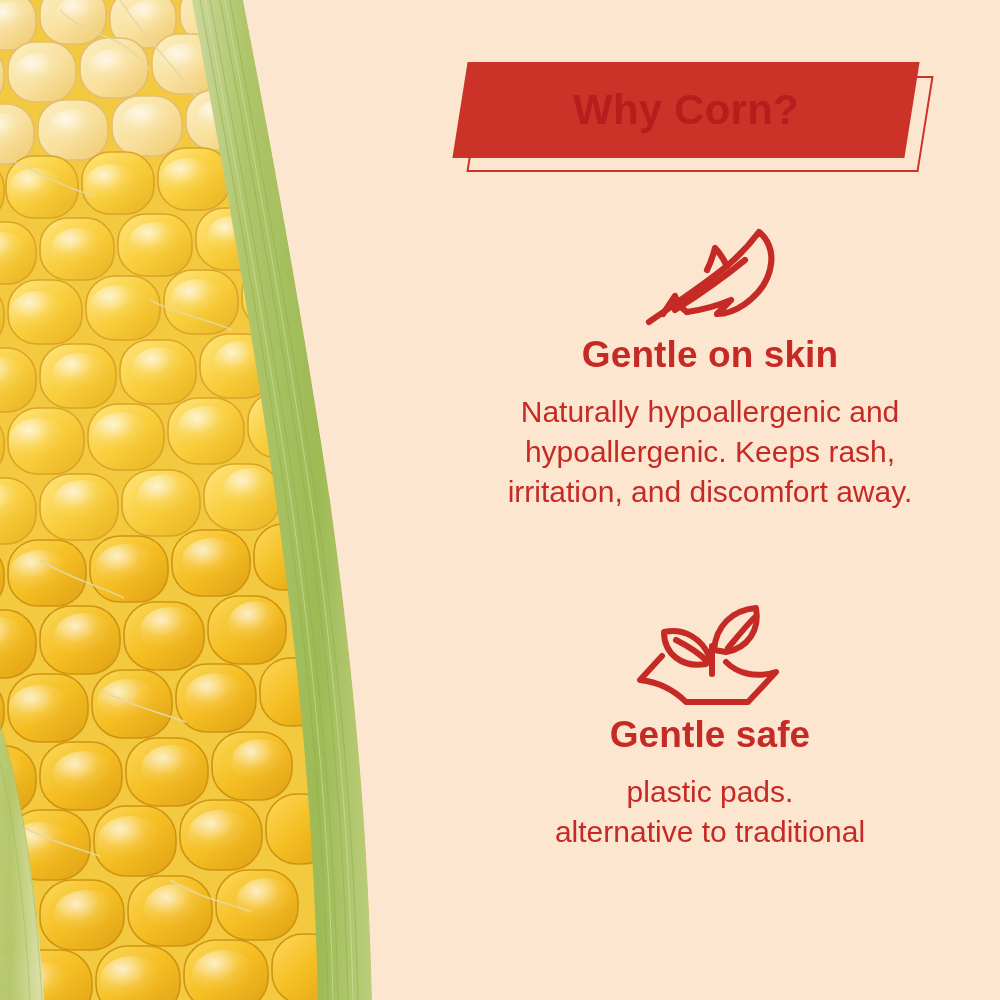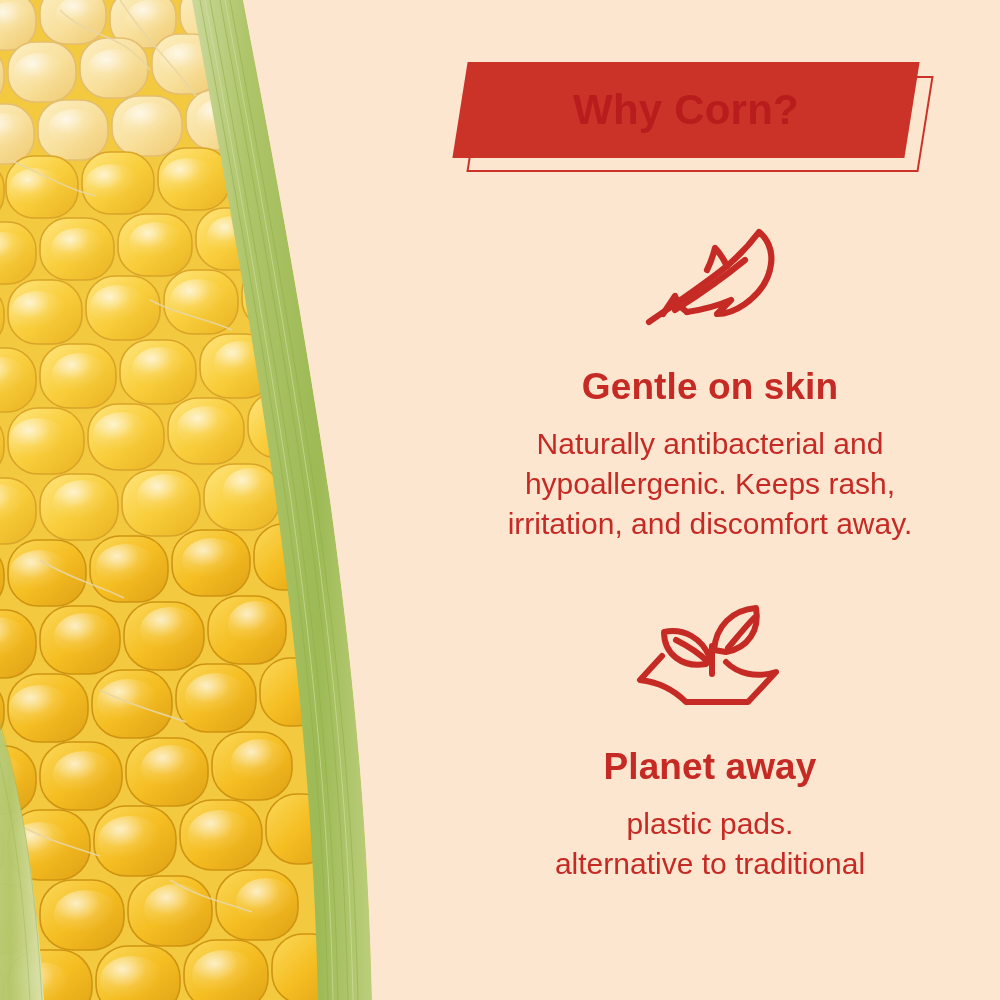--- a/index.html
+++ b/index.html
@@ -83,21 +83,21 @@
   #feature-gentle { top: 222px; }
   #feature-planet { top: 602px; }
 
   .feature-icon {
     height: 112px;
     display: flex;
     align-items: center;
     justify-content: center;
   }
   .feature-heading {
-    margin-top: 32px;
+    margin-top: 0;
     color: #C62A24;
     font-size: 37px;
     font-weight: bold;
     letter-spacing: 0.1px;
   }
   .feature-body {
     margin-top: 16px;
     color: #C62A24;
     font-size: 30px;
     font-weight: normal;
@@ -377,21 +377,21 @@
           <path d="M 92 44 C 88 36 84 30 80 26 C 78 34 76 40 72 48"></path>
 
           <path d="M 52 90 C 46 86 42 80 40 74 C 36 80 32 86 28 92"></path>
 
           <path d="M 40 88 C 62 74 88 56 110 38"></path>
         </g>
       </svg>
     </div>
     <div class="feature-heading">Gentle on skin</div>
     <div class="feature-body">
-      <span class="line">Naturally antibacterial and</span>
+      <span class="line">Naturally hypoallergenic and</span>
       <span class="line">hypoallergenic. Keeps rash,</span>
       <span class="line">irritation, and discomfort away.</span>
     </div>
   </div>
 
   <div class="feature" id="feature-planet">
     <div class="feature-icon">
       <svg width="156" height="112" viewBox="0 0 156 112" xmlns="http://www.w3.org/2000/svg" aria-hidden="true">
         <g fill="none" stroke="#C62A24" stroke-width="6" stroke-linecap="round" stroke-linejoin="round">
 
@@ -401,20 +401,20 @@
           <path d="M 78 56 C 70 36 52 26 32 30 C 32 52 50 66 74 62 Z"></path>
           <path d="M 44 38 C 56 44 68 52 76 60"></path>
 
           <path d="M 80 72 L 80 44"></path>
 
           <path d="M 30 54 L 8 78 C 26 80 42 88 54 100 L 116 100 L 144 70
                    C 124 76 106 72 94 60"></path>
         </g>
       </svg>
     </div>
-    <div class="feature-heading">Planet away</div>
+    <div class="feature-heading">Gentle safe</div>
     <div class="feature-body">
       <span class="line">plastic pads.</span>
       <span class="line">alternative to traditional</span>
     </div>
   </div>
 
 </div>
 
 </body></html>

